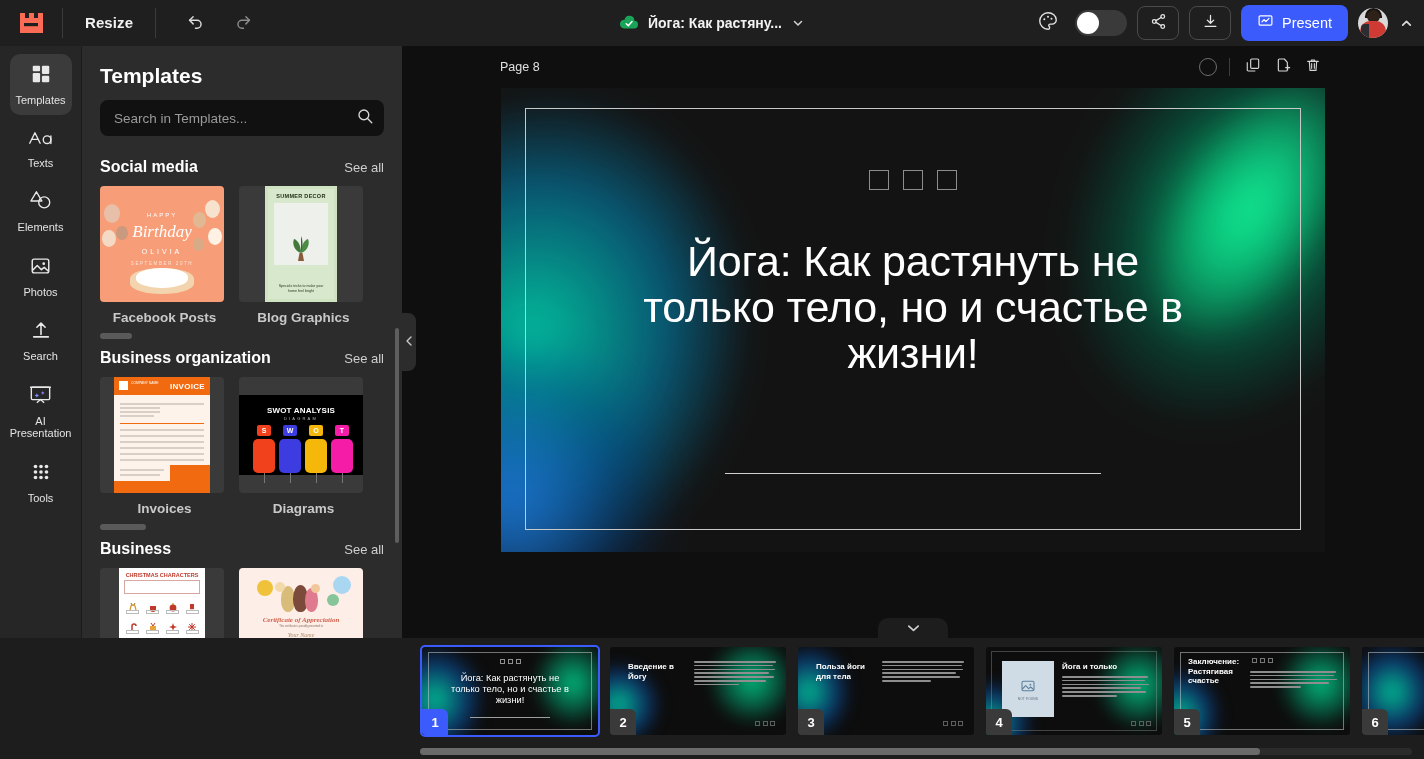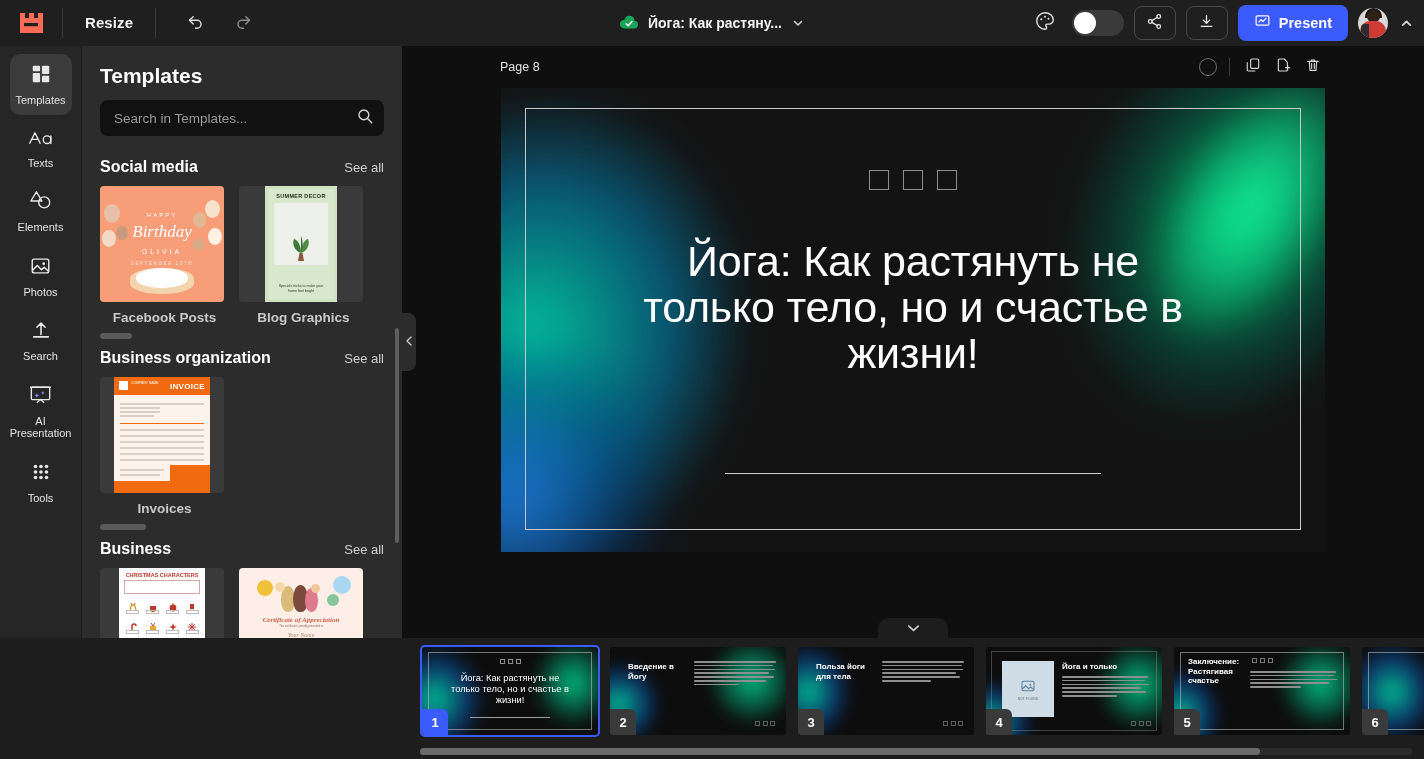--- a/index.html
+++ b/index.html
@@ -53,21 +53,21 @@
     display:flex; align-items:center; padding: 2px; cursor:pointer; position: relative;
   }
   .theme-knob { width: 22px; height: 22px; border-radius: 50%; background: #fff; }
   .box-btn {
     width: 42px; height: 34px; border: 1px solid #4a4a4a; border-radius: 8px;
     display:flex; align-items:center; justify-content:center; cursor:pointer; background: transparent;
   }
   .present-btn {
     height: 36px; padding: 0 16px; border-radius: 8px;
     display:flex; align-items:center; gap: 8px; cursor:pointer;
-    font-size: 14.5px; font-weight: bold; color:#fff;
+    font-size: 14.5px; font-weight: normal; color:#fff;
   }
   .avatar {
     width: 30px; height: 30px; border-radius: 50%; overflow: hidden;
     background: #d9d9d9; position: relative; cursor: pointer; flex: none;
   }
   .avatar .head { position:absolute; width: 13px; height: 13px; border-radius:50%; background:#2e2218; left: 9px; top: 2px; }
   .avatar .hair { position:absolute; width: 17px; height: 10px; border-radius: 9px 9px 0 0; background:#171310; left: 7px; top: 0px; }
   .avatar .body { position:absolute; width: 26px; height: 17px; border-radius: 10px 10px 0 0; background:#cf3b34; left: 2px; bottom: 0; }
   .avatar .arm { position:absolute; width: 8px; height: 14px; background:#2c2c33; left: 3px; bottom:0; border-radius: 4px 0 0 0; }
   .chev-up-small { width: 16px; height: 16px; display:flex; align-items:center; justify-content:center; cursor:pointer; }
@@ -560,20 +560,41 @@
                   <div class="row" style="top:70px"></div>
                 <div class="row" style="top:76px"></div>
                   <div class="row" style="top:82px"></div>
                 <div class="blk" style="right:0;top:88px;width:40px;height:20px;"></div>
                 <div class="row" style="top:92px;right:46px"></div>
                   <div class="row" style="top:97px;right:50px"></div>
                 <div class="bot"></div>
               </div>
             </div>
             <div class="tile-label">Invoices</div>
+          </div>
+          <div class="tile">
+            <div class="thumb">
+              <div class="th-swot" style="width:124px;height:80px;position:absolute;top:18px;">
+                <div class="ttl">SWOT ANALYSIS</div>
+                <div class="sub">DIAGRAM</div>
+                <div class="lt" style="left:18px;background:#f1411c">S</div>
+                <div class="lt" style="left:44px;background:#3c3ce0">W</div>
+                <div class="lt" style="left:70px;background:#f5b70a">O</div>
+                <div class="lt" style="left:96px;background:#f51ca8">T</div>
+                <div class="col" style="left:14px;background:#f1411c"></div>
+                <div class="col" style="left:40px;background:#3c3ce0"></div>
+                <div class="col" style="left:66px;background:#f5b70a"></div>
+                <div class="col" style="left:92px;background:#f51ca8"></div>
+                <div class="stem" style="left:25px"></div>
+                  <div class="stem" style="left:51px"></div>
+                <div class="stem" style="left:77px"></div>
+                  <div class="stem" style="left:103px"></div>
+              </div>
+            </div>
+            <div class="tile-label">Diagrams</div>
           </div>
         </div>
         <div class="mini-scroll" style="width:46px"></div>
 
         <div class="section-head">
           <span class="section-title">Business</span>
           <span class="see-all">See all</span>
         </div>
         <div class="tiles">
           <div class="tile">

